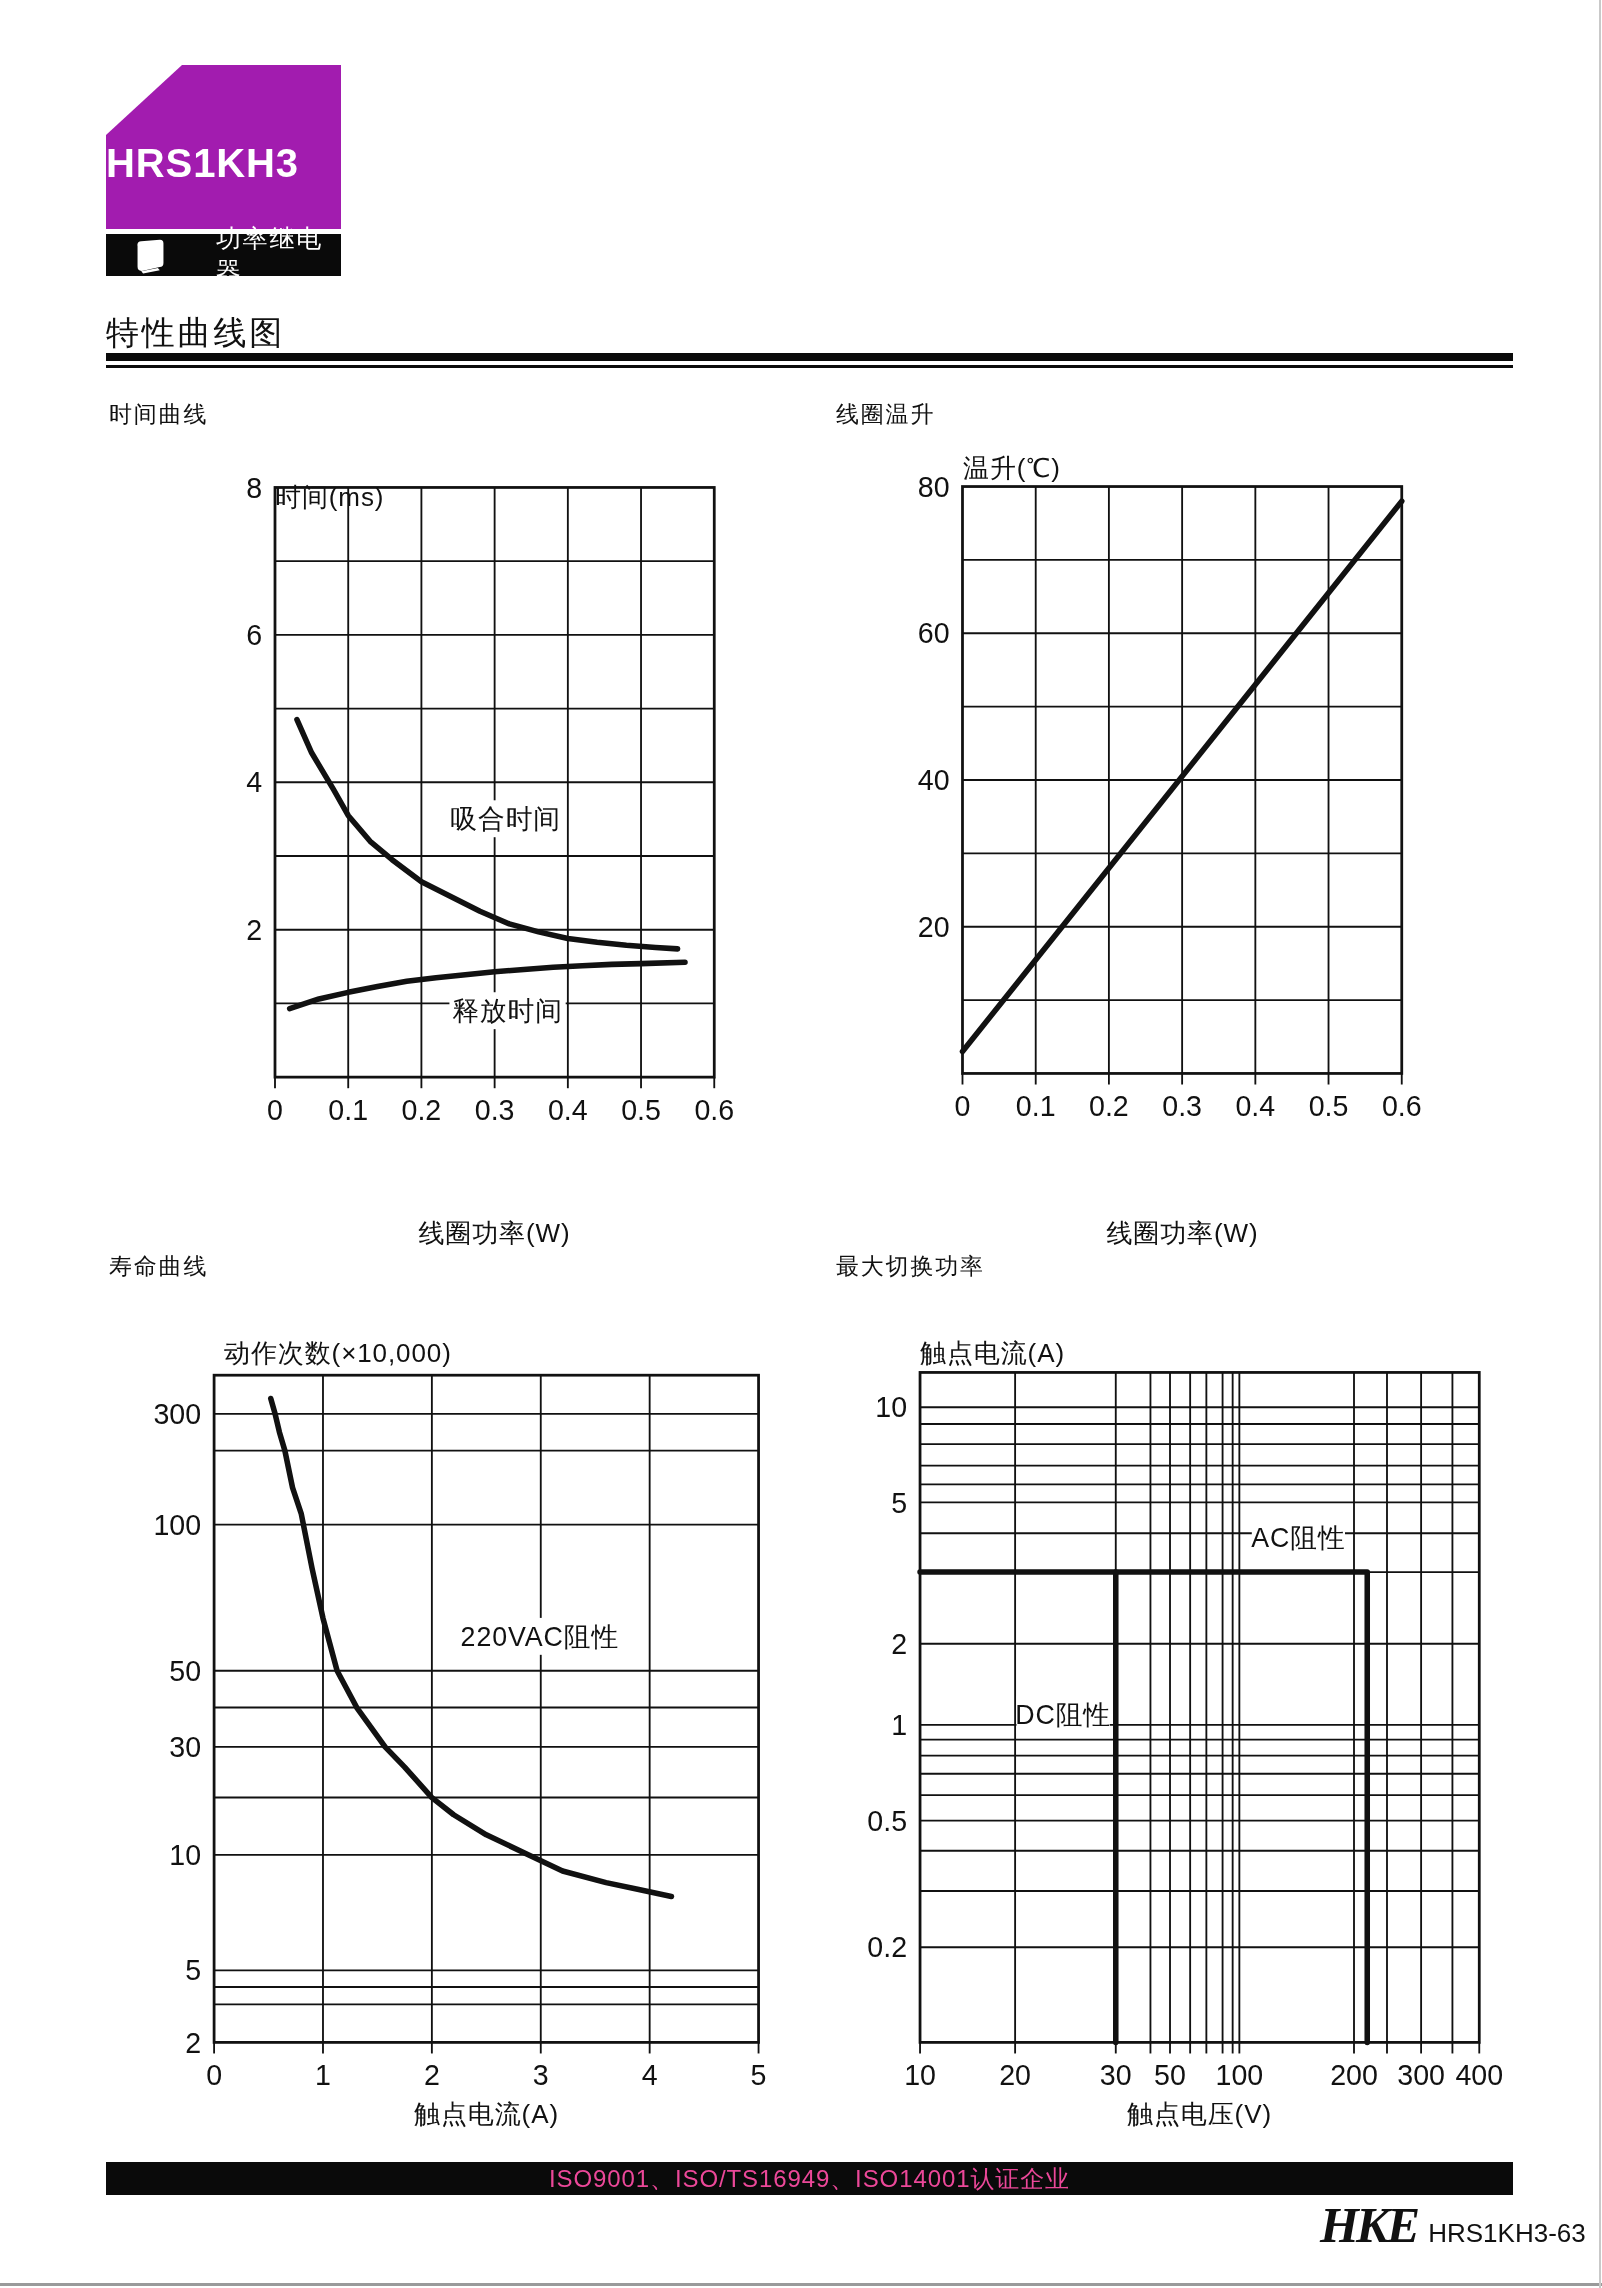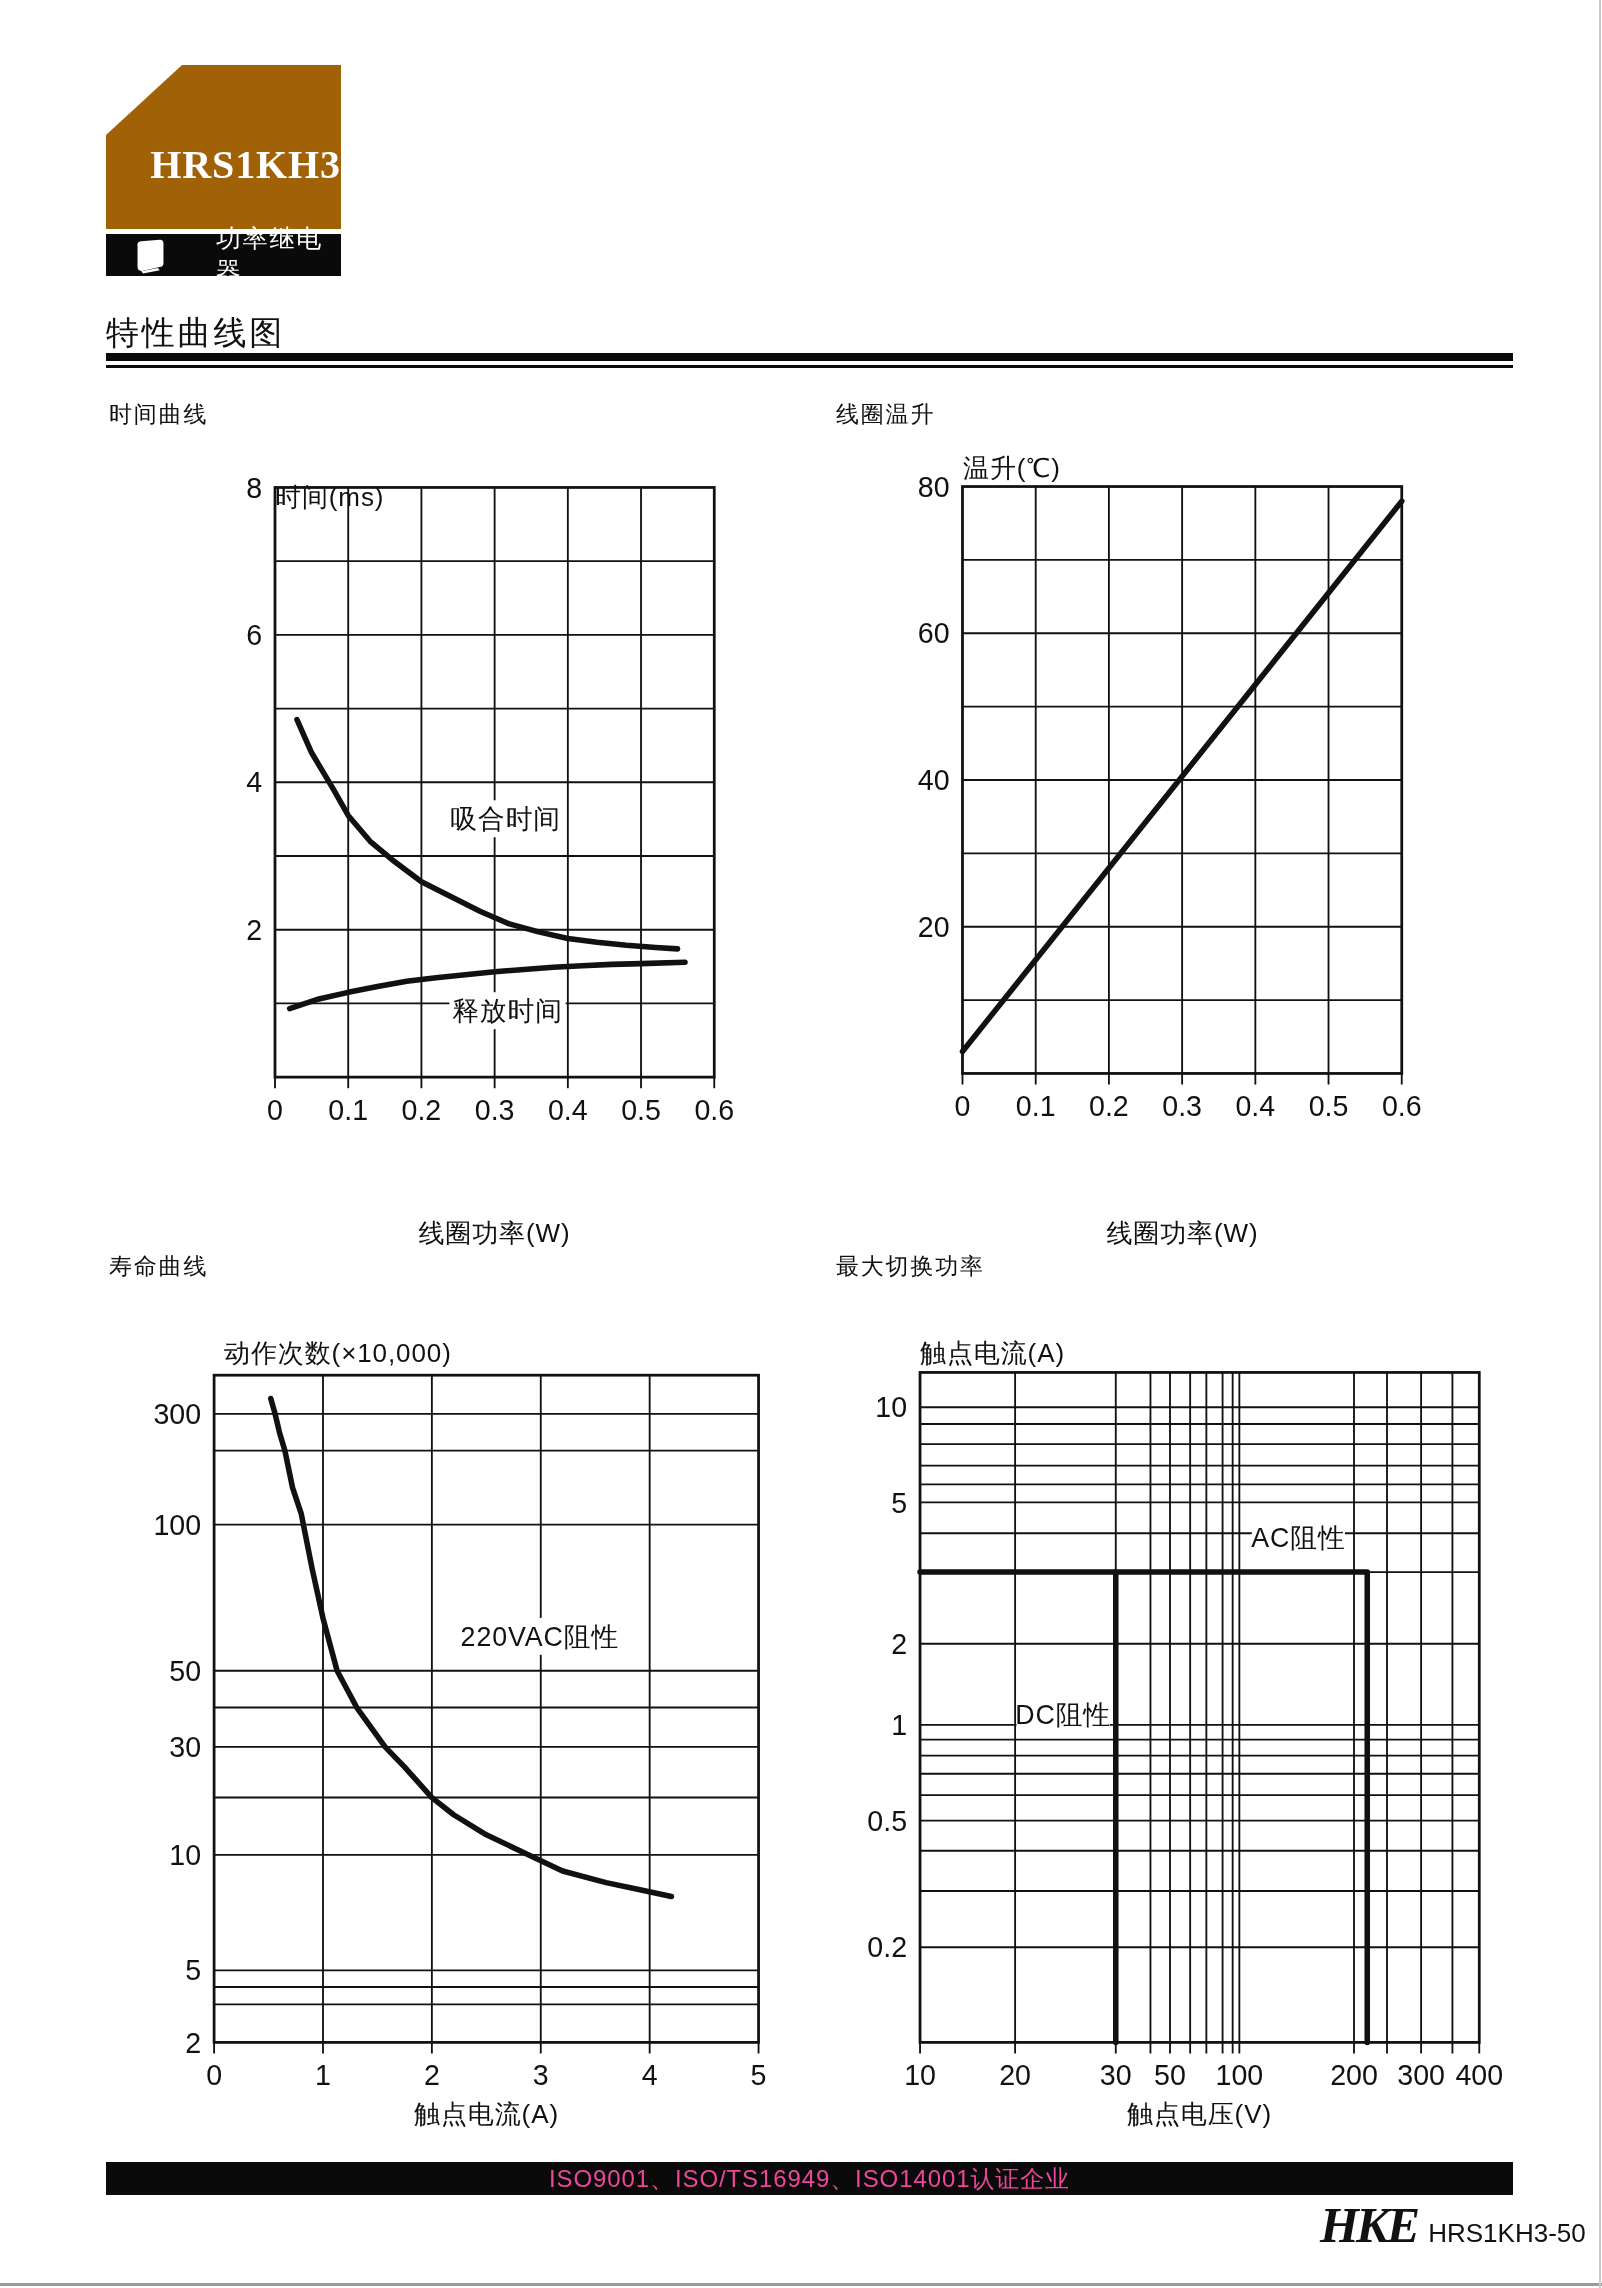--- a/index.html
+++ b/index.html
@@ -1,22 +1,22 @@
 <!DOCTYPE html>
 <html style="font-size:14.8px"><head>
 <meta charset="utf-8">
 <style>
   html,body{margin:0;padding:0;background:#e8e8e8;}
   .page{position:relative;width:1602px;height:2289px;background:#ffffff;margin:0 auto;
         font-family:"Liberation Sans", sans-serif;color:#111;overflow:hidden;}
   .abs{position:absolute;}
   
-  .logo-block{left:106px;top:65px;width:235px;height:164px;background:#a16207;
+  .logo-block{left:106px;top:65px;width:235px;height:164px;background:#a21caf;
     clip-path:polygon(76px 0,100% 0,100% 100%,0 100%,0 70px);
-    display:flex;align-items:flex-start;justify-content:flex-end;font-family:Liberation Serif, serif;}
+    display:flex;align-items:flex-start;justify-content:flex-start;}
   .logo-text{margin-top:76px;color:#fff;font-weight:bold;font-size:40px;letter-spacing:0.9px;}
   .cat-bar{left:106px;top:234px;width:235px;height:42px;background:#0a0a0a;
     display:flex;align-items:center;gap:32px;}
   .cat-icon{margin-left:26px;width:37px;height:37px;flex:0 0 auto;}
   .cat-label{color:#fff;font-size:25px;margin-left:14.8px;letter-spacing:1.8px;}
   .page-title{left:106px;top:311px;font-size:33px;letter-spacing:2.8px;}
   .rule-thick{left:106px;top:353px;width:1407px;height:8.3px;background:#0a0a0a;}
   .rule-thin{left:106px;top:365px;width:1407px;height:2.8px;background:#0a0a0a;}
   
   .sec{font-size:23px;letter-spacing:1.8px;}
@@ -250,19 +250,19 @@
   <div class="abs xt xt1">线圈功率(W)</div>
   <div class="abs xt xt2">线圈功率(W)</div>
   <div class="abs xt xt3">触点电流(A)</div>
   <div class="abs xt xt4">触点电压(V)</div>
 
   <div class="abs footer-bar">
     <span class="footer-text">ISO9001、ISO/TS16949、ISO14001认证企业</span>
   </div>
   <div class="abs brand-row">
     <span class="hke">HKE</span>
-    <span class="doc-code">HRS1KH3-50</span>
+    <span class="doc-code">HRS1KH3-63</span>
   </div>
 
   <div class="abs edge-bottom"></div>
   <div class="abs edge-right"></div>
 </div>
 
 
 </body></html>

